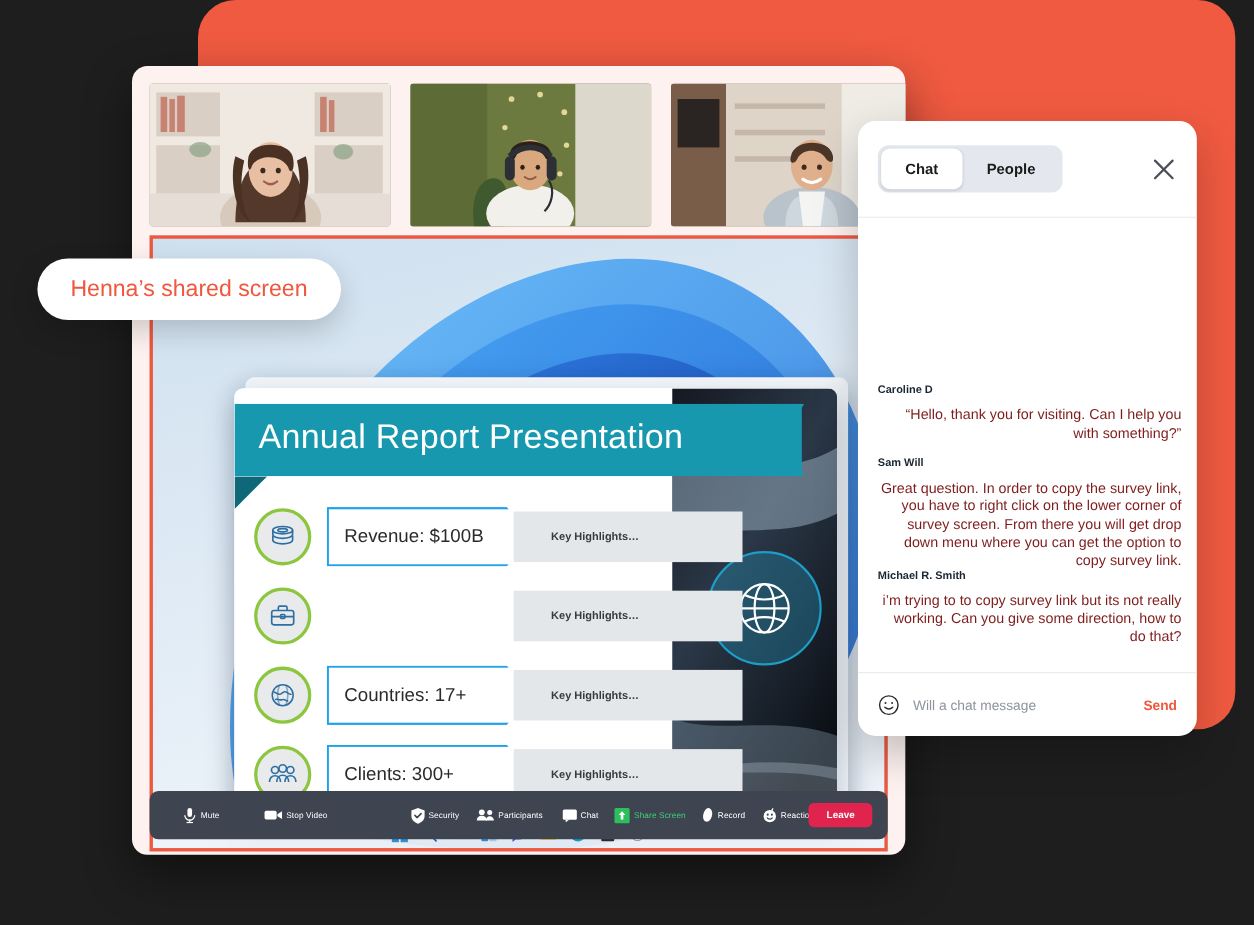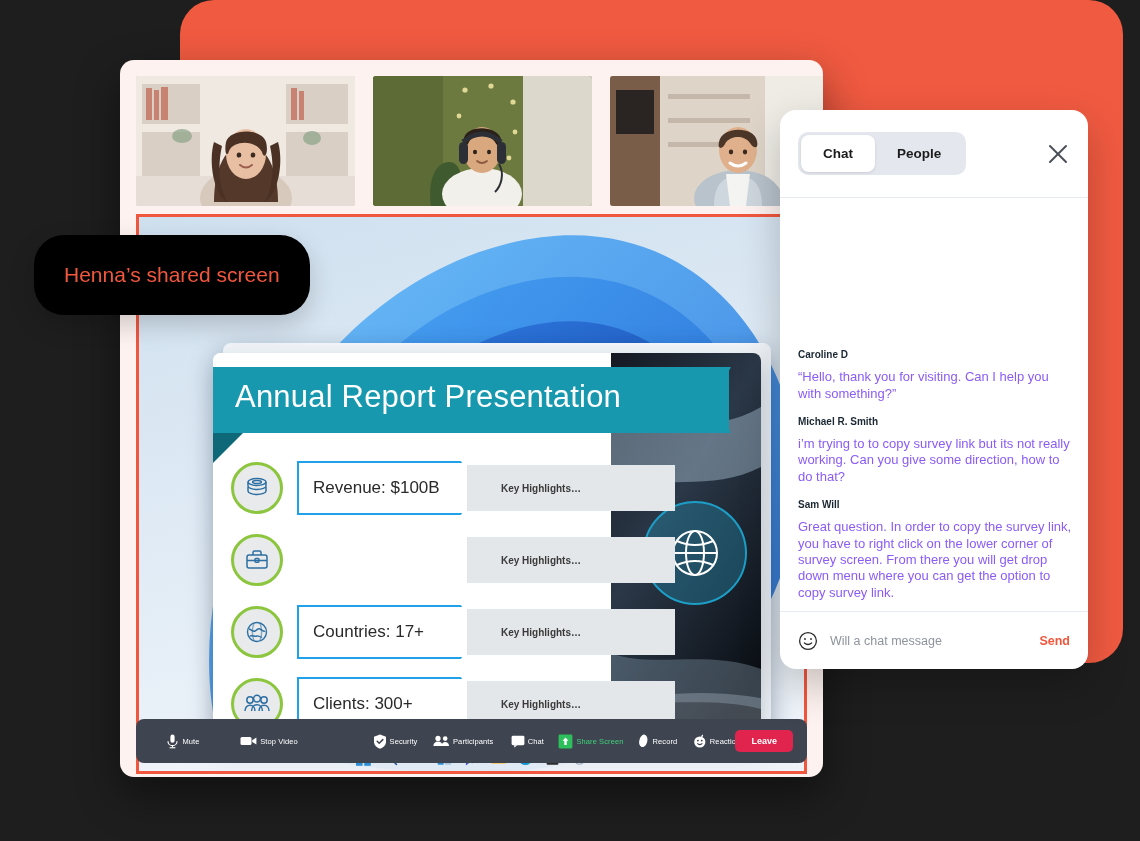--- a/index.html
+++ b/index.html
@@ -164,35 +164,35 @@
     padding:11px 22px; font-size:13.5px; font-weight:700; color:#1b1b1b;
     border-radius:8px; white-space:nowrap;
   }
   .seg-btn.active { background:#ffffff; box-shadow:0 1px 3px rgba(0,0,0,.12); }
   .close-x { margin-left:auto; color:#4a4f57; line-height:0; }
 
   .chat-body { flex:1; overflow:hidden; position:relative; padding:0 18px; }
   .msgs { position:absolute; left:18px; right:14px; bottom:10px; }
   .msg { margin-bottom:14px; }
   .msg-author { font-size:10px; font-weight:700; color:#1b2733; margin-bottom:9px; }
-  .msg-text { font-size:13px; line-height:1.26; color:#8b5cf6; }
+  .msg-text { font-size:13px; line-height:1.26; color:#7f1d1d;text-align:right; }
 
   .chat-footer {
     flex:none; height:58px; border-top:1px solid #e6ebf2;
     display:flex; align-items:center; padding:0 18px; gap:12px;
   }
   .smiley { width:20px; height:20px; flex:none; }
   .chat-input { flex:1; font-size:12.5px; color:#8d949c; }
   .send-btn { color:#F0573D; font-size:12.5px; font-weight:700; }
 
   
   .share-pill {
     position:absolute; left:34px; top:235px;
-    background:#000000; border-radius:30px;
-    padding:28px 30px; color:#F0573D; font-size:21px;
+    background:#ffffff; border-radius:30px;
+    padding:16px 30px; color:#F0573D; font-size:21px;
     box-shadow:0 10px 26px rgba(0,0,0,.18);
     white-space:nowrap;
   }
 </style>
 </head>
 <body>
 
 <div id="stage">
 
   <div class="coral-panel"></div>
@@ -595,27 +595,27 @@
         </svg>
       </div>
     </div>
 
     <div class="chat-body">
       <div class="msgs">
         <div class="msg">
           <div class="msg-author">Caroline D</div>
           <div class="msg-text">“Hello, thank you for visiting. Can I help you with something?”</div>
         </div>
+        <div class="msg" style="margin-bottom:0;">
+          <div class="msg-author">Sam Will</div>
+          <div class="msg-text">Great question. In order to copy the survey link, you have to right click on the lower corner of survey screen. From there you will get drop down menu where you can get the option to copy survey link.</div>
+        </div>
         <div class="msg">
           <div class="msg-author">Michael R. Smith</div>
           <div class="msg-text">i’m trying to to copy survey link but its not really working. Can you give some direction, how to do that?</div>
-        </div>
-        <div class="msg" style="margin-bottom:0;">
-          <div class="msg-author">Sam Will</div>
-          <div class="msg-text">Great question. In order to copy the survey link, you have to right click on the lower corner of survey screen. From there you will get drop down menu where you can get the option to copy survey link.</div>
         </div>
       </div>
     </div>
 
     <div class="chat-footer">
       <div class="smiley">
         <svg width="20" height="20" viewBox="0 0 20 20" fill="none" stroke="#2b2b2b" stroke-width="1.3">
           <circle cx="10" cy="10" r="8.4"></circle>
           <circle cx="7" cy="8" r="0.9" fill="#2b2b2b" stroke="none"></circle>
           <circle cx="13" cy="8" r="0.9" fill="#2b2b2b" stroke="none"></circle>

